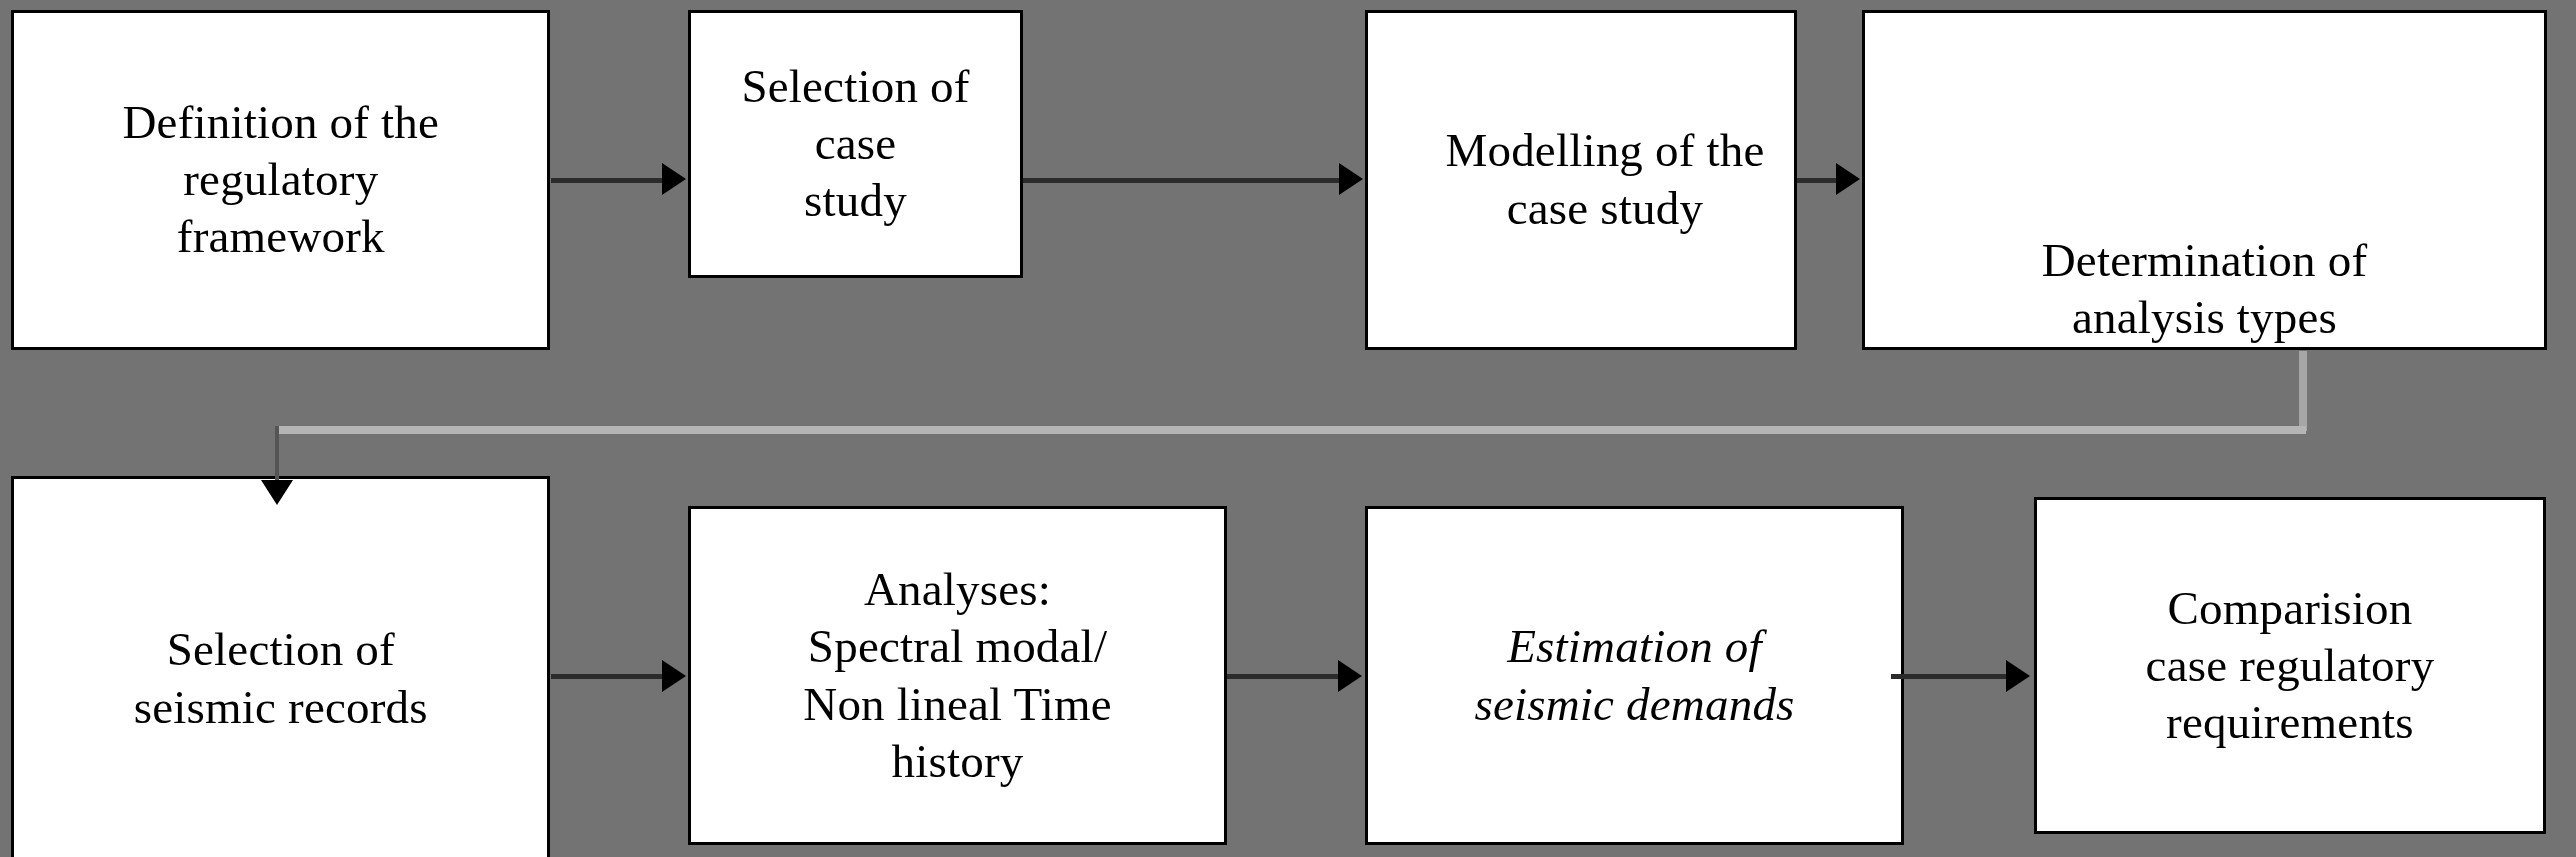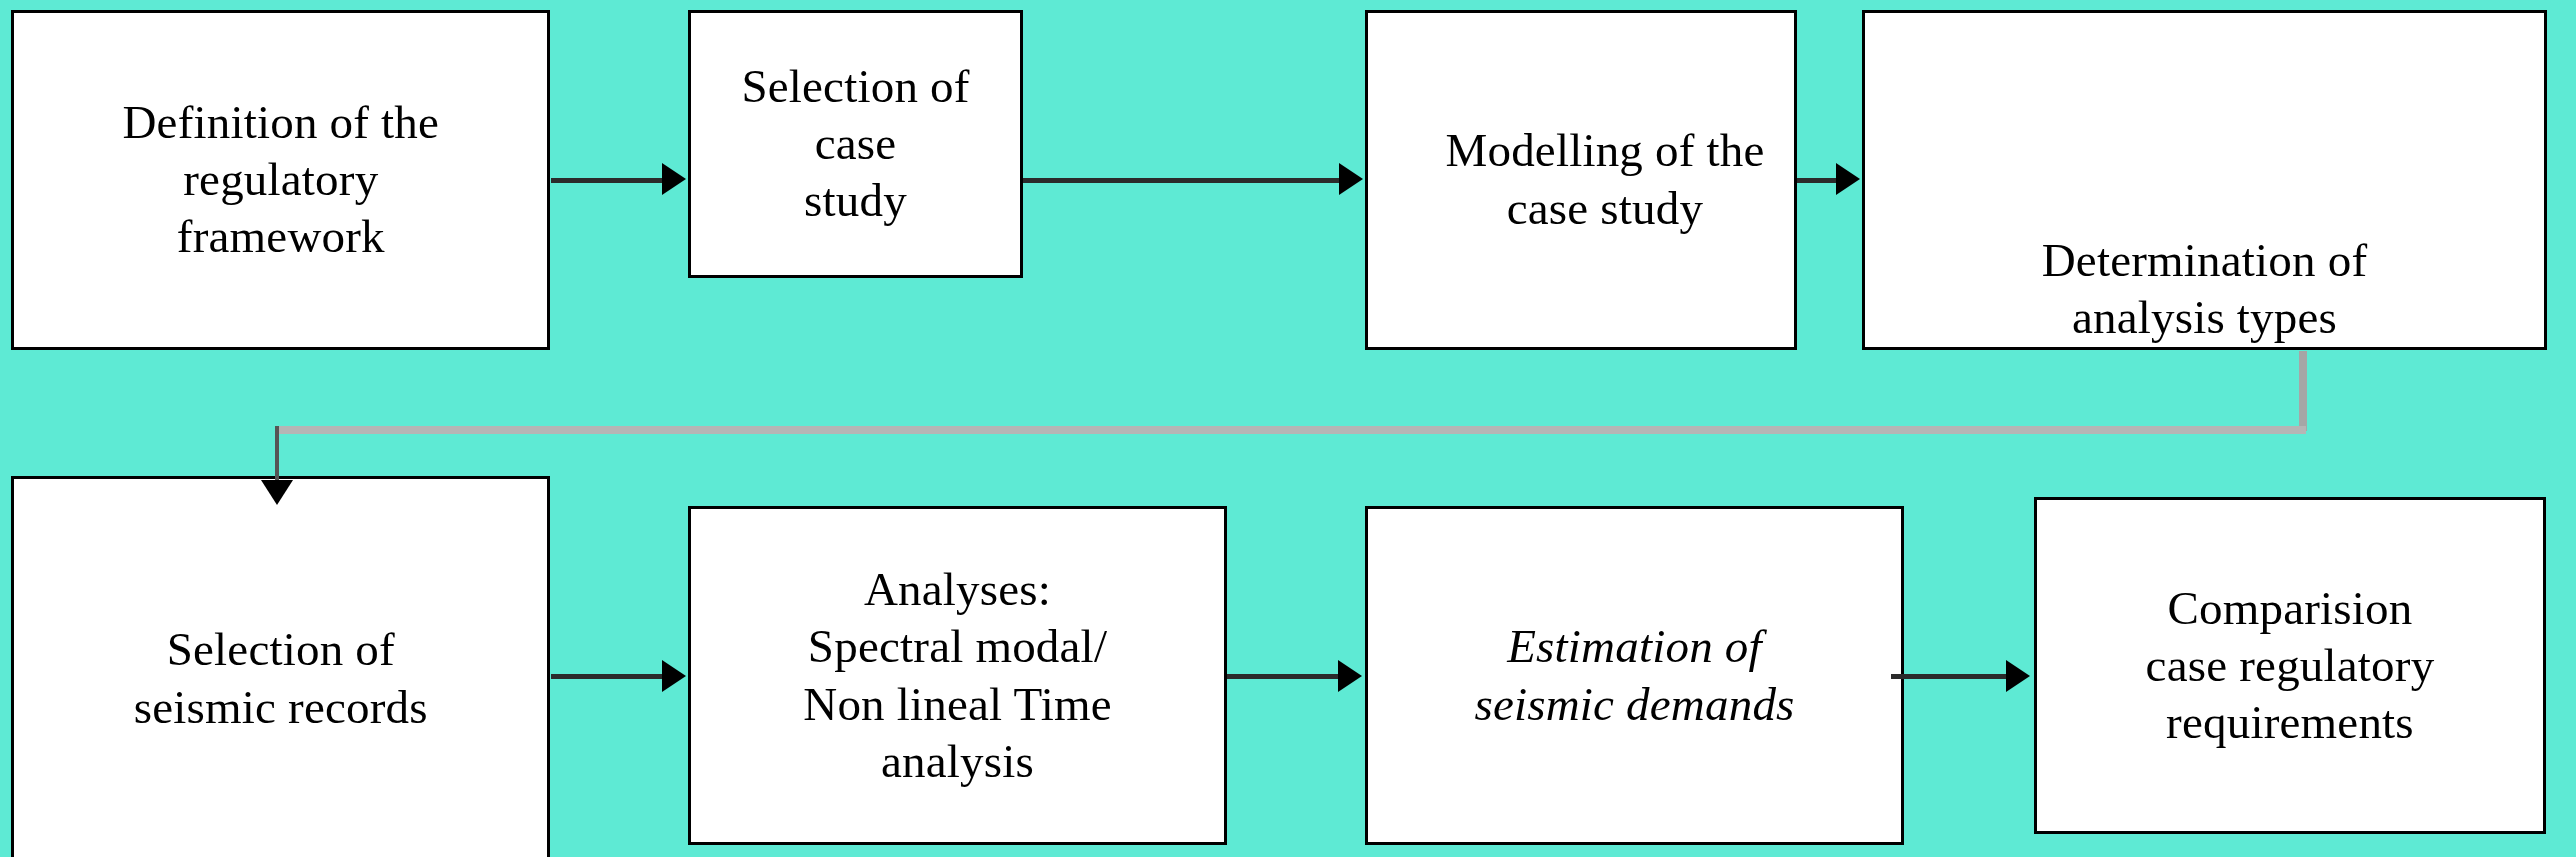--- a/index.html
+++ b/index.html
@@ -4,21 +4,21 @@
 <style>
   html, body {
     margin: 0;
     padding: 0;
     background: #ffffff;
   }
   #canvas {
     position: relative;
     width: 2576px;
     height: 858px;
-    background: #5eead4;
+    background: #737373;
     overflow: hidden;
     font-family: "Liberation Serif", "DejaVu Serif", serif;
   }
   .node {
     position: absolute;
     box-sizing: border-box;
     border: 3.8px solid #000000;
     background: #ffffff;
     display: flex;
     align-items: center;
@@ -132,21 +132,21 @@
 
   <div class="node" id="node-seismic-records">
     <span class="node-label">Selection of
 seismic records</span>
   </div>
 
   <div class="node" id="node-analyses">
     <span class="node-label">Analyses:
 Spectral modal/
 Non lineal Time
-analysis</span>
+history</span>
   </div>
 
   <div class="node" id="node-seismic-demands">
     <span class="node-label">Estimation of
 seismic demands</span>
   </div>
 
   <div class="node" id="node-comparision">
     <span class="node-label">Comparision
 case regulatory

